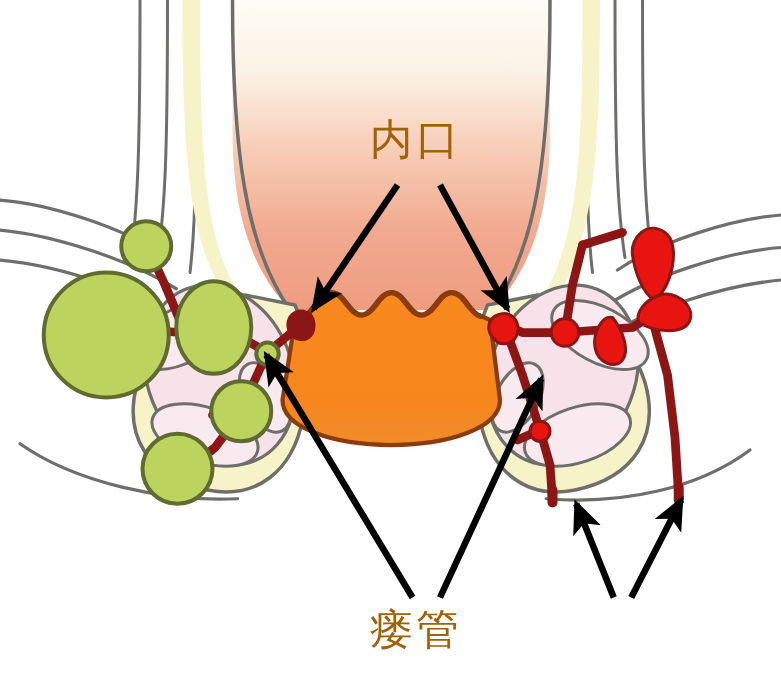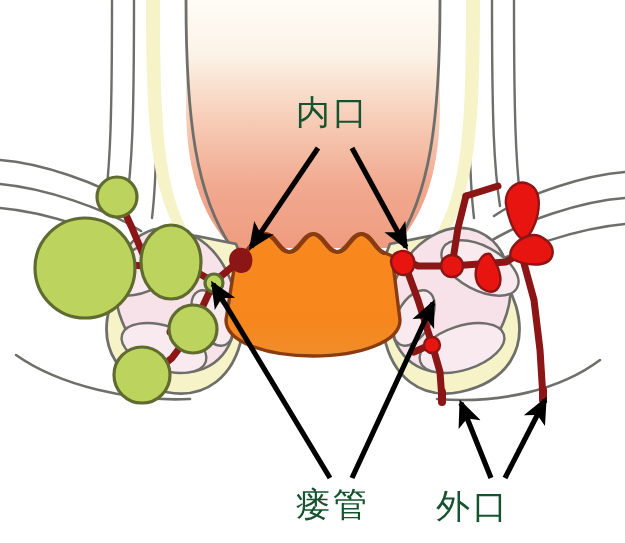--- a/index.html
+++ b/index.html
@@ -20,21 +20,21 @@
   #diagram {
     position: absolute;
     left: 0;
     top: 0;
     width: 625px;
     height: 543px;
   }
   .lbl {
     position: absolute;
     font-family: "DejaVu Sans", "Liberation Sans", sans-serif;
-    color: #14532d;
+    color: #a16207;
     font-size: 34px;
     line-height: 1;
     letter-spacing: 3px;
     white-space: nowrap;
     font-weight: 400;
   }
   #label-internal-opening { left: 296px; top: 95px; }
   #label-fistula-tract    { left: 296px; top: 487px; }
   #label-external-opening { left: 436px; top: 489px; }
 </style>
@@ -195,15 +195,14 @@
       <line x1="352" y1="478" x2="433" y2="303"></line>
       <line x1="491" y1="478" x2="461" y2="403"></line>
       <line x1="505" y1="478" x2="545" y2="400"></line>
     </g>
   </svg>
 
   <div class="lbl" id="label-internal-opening">内口</div>
 
   <div class="lbl" id="label-fistula-tract">瘘管</div>
 
-  <div class="lbl" id="label-external-opening">外口</div>
 
 </div>
 
 </body></html>

